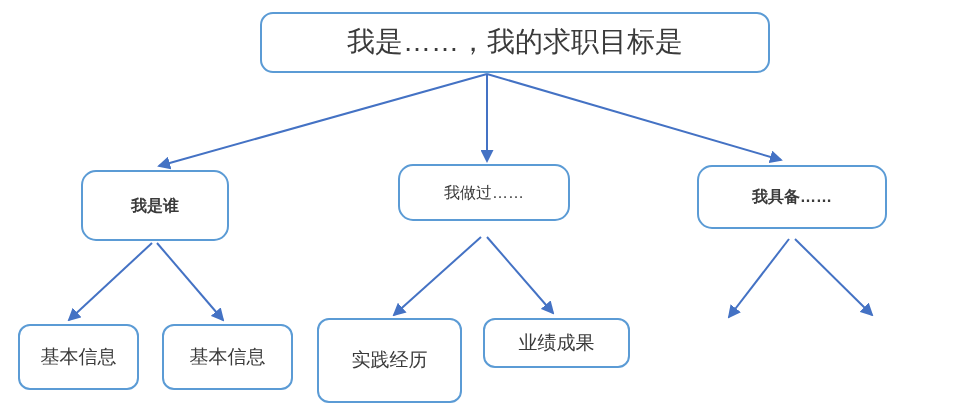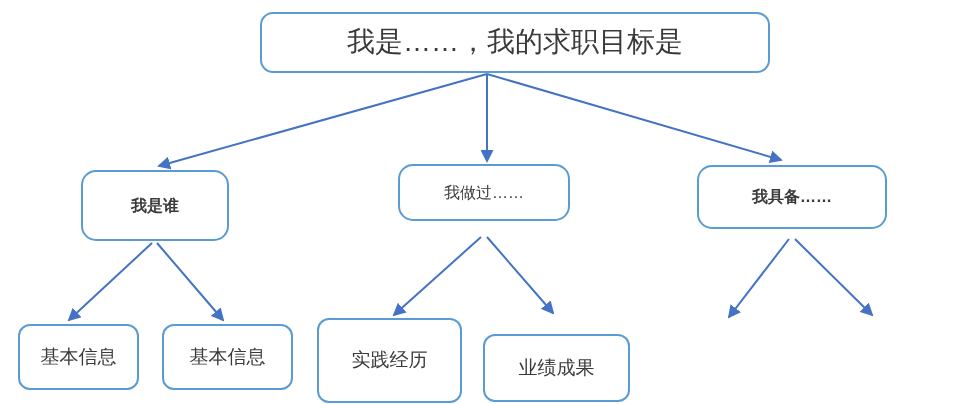--- a/index.html
+++ b/index.html
@@ -83,17 +83,17 @@
   <div class="node lvl2" style="left:398px; top:164px; width:172px; height:57px;">我做过……</div>
 
   <div class="node lvl2 bold" style="left:697px; top:165px; width:190px; height:64px;">我具备……</div>
 
   <div class="node lvl3" style="left:18px;  top:324px; width:121px; height:66px;">基本信息</div>
 
   <div class="node lvl3" style="left:162px; top:324px; width:131px; height:66px;">基本信息</div>
 
   <div class="node lvl3" style="left:317px; top:318px; width:145px; height:85px;">实践经历</div>
 
-  <div class="node lvl3" style="left:483px; top:318px; width:147px; height:68px;margin-top:16px;">业绩成果</div>
+  <div class="node lvl3" style="left:483px; top:318px; width:147px; height:50px;">业绩成果</div>
 
 
 
 </div>
 
 </body></html>

